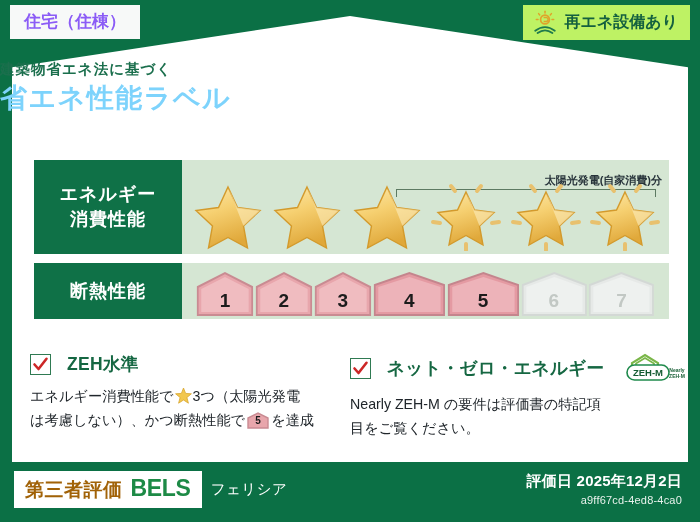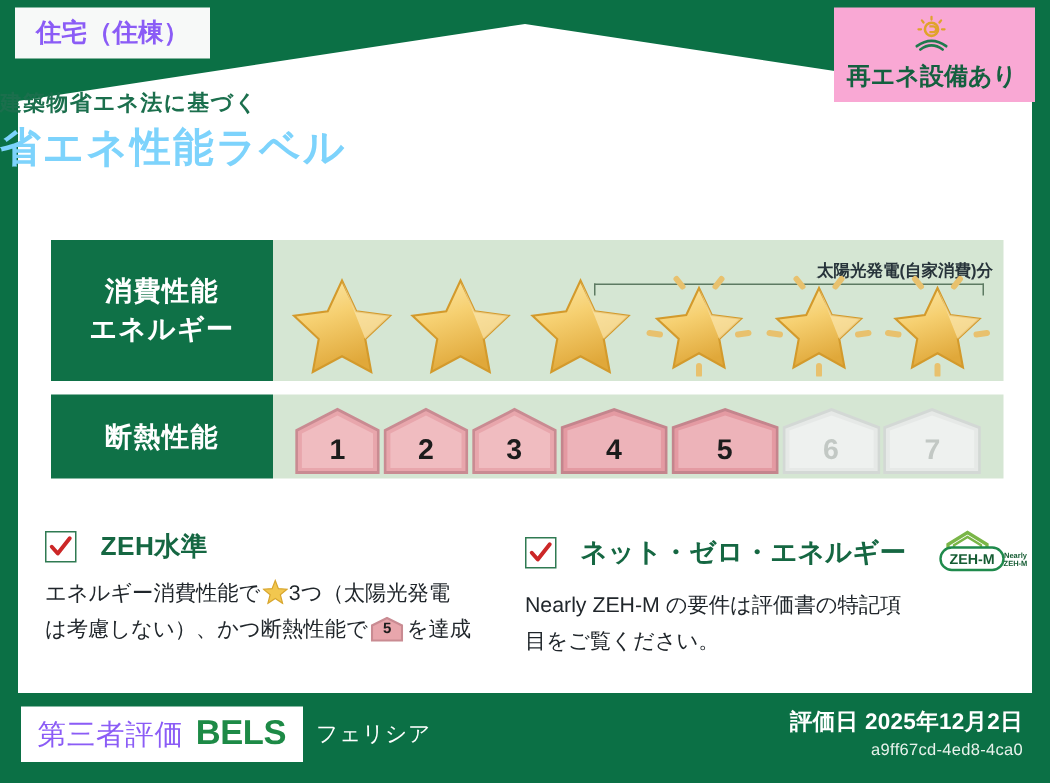--- a/index.html
+++ b/index.html
@@ -52,27 +52,26 @@
     color: #8b5cf6;
     letter-spacing: 0px;
     white-space: nowrap;
   }
 
   
   .tag-right {
     position: absolute;
     right: 10px;
     top: 5px;
-    background: #f9a8d4;
+    background: #bef264;
     padding: 5px 12px 6px 9px;
     display: flex;
     align-items: center;
     gap: 7px;
     z-index: 6;
-    flex-direction: column;
   }
   .tag-right-text {
     font-size: 16px;
     font-weight: bold;
     color: #14603f;
     white-space: nowrap;
   }
   .solar-icon { width: 26px; height: 24px; display: block; }
 
   
@@ -280,22 +279,22 @@
   .footer-left { display: flex; align-items: center; gap: 9px; }
   .bels-box {
     background: #ffffff;
     padding: 4px 11px 5px 11px;
     display: flex;
     align-items: baseline;
     gap: 8px;
   }
   .bels-jp {
     font-size: 19px;
-    font-weight: normal;
-    color: #8b5cf6;
+    font-weight: bold;
+    color: #a16207;
     letter-spacing: 0.5px;
   }
   .bels-en {
     font-size: 23px;
     font-weight: bold;
     color: #1d8a46;
     letter-spacing: -0.3px;
   }
   .builder {
     font-size: 14.5px;
@@ -350,22 +349,22 @@
 
   <div class="title-block">
     <div class="title-sub">建築物省エネ法に基づく</div>
     <div class="title-main">省エネ性能ラベル</div>
   </div>
 
   <div class="rows">
 
     <div class="perf-row">
       <div class="row-label">
+        <span>エネルギー</span>
         <span>消費性能</span>
-        <span>エネルギー</span>
       </div>
       <div class="row-body energy-body">
 
         <div class="solar-note">
           <div class="solar-note-text">太陽光発電(自家消費)分</div>
           <div class="solar-bracket"></div>
         </div>
 
         <div class="stars-wrap">
 

